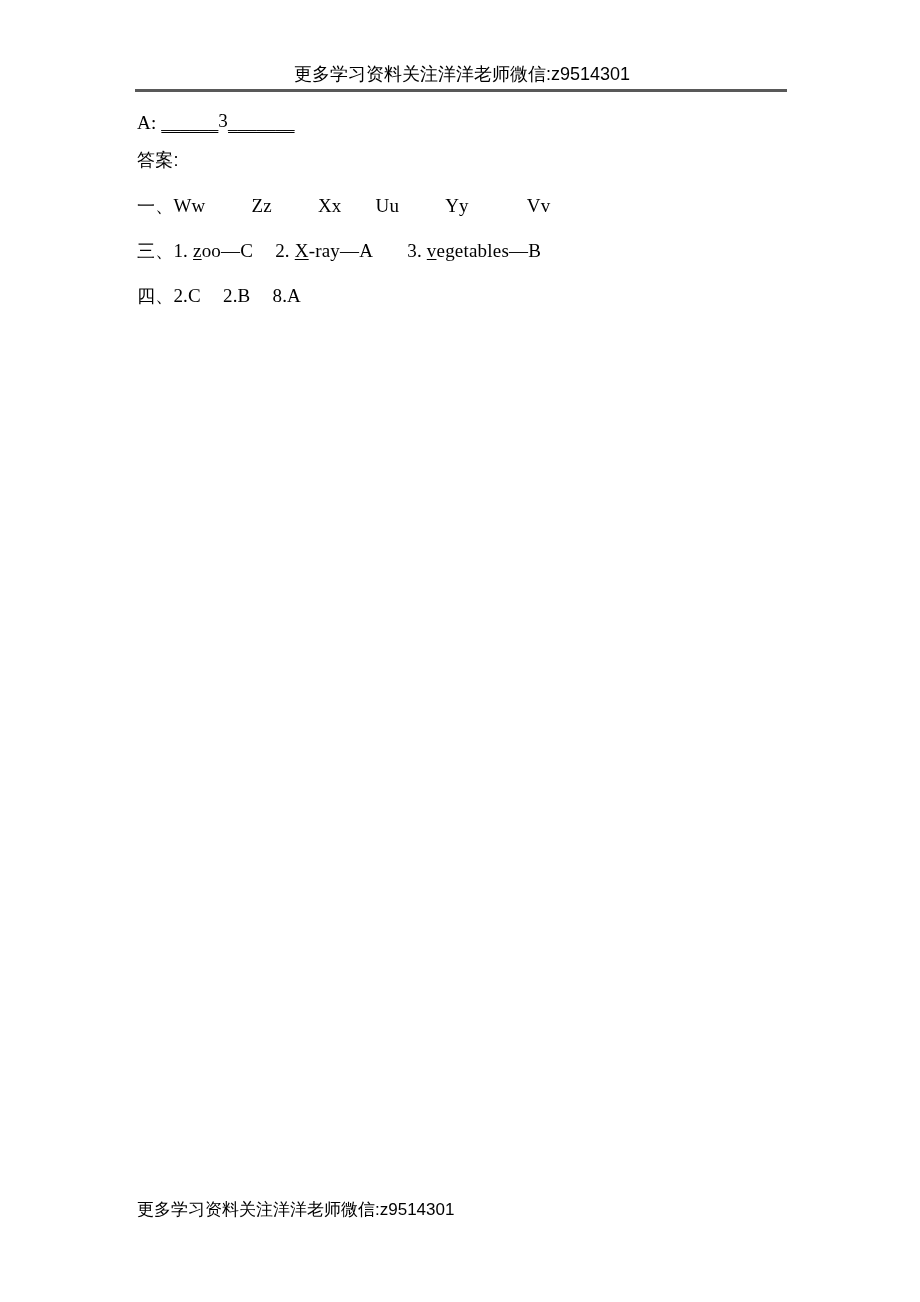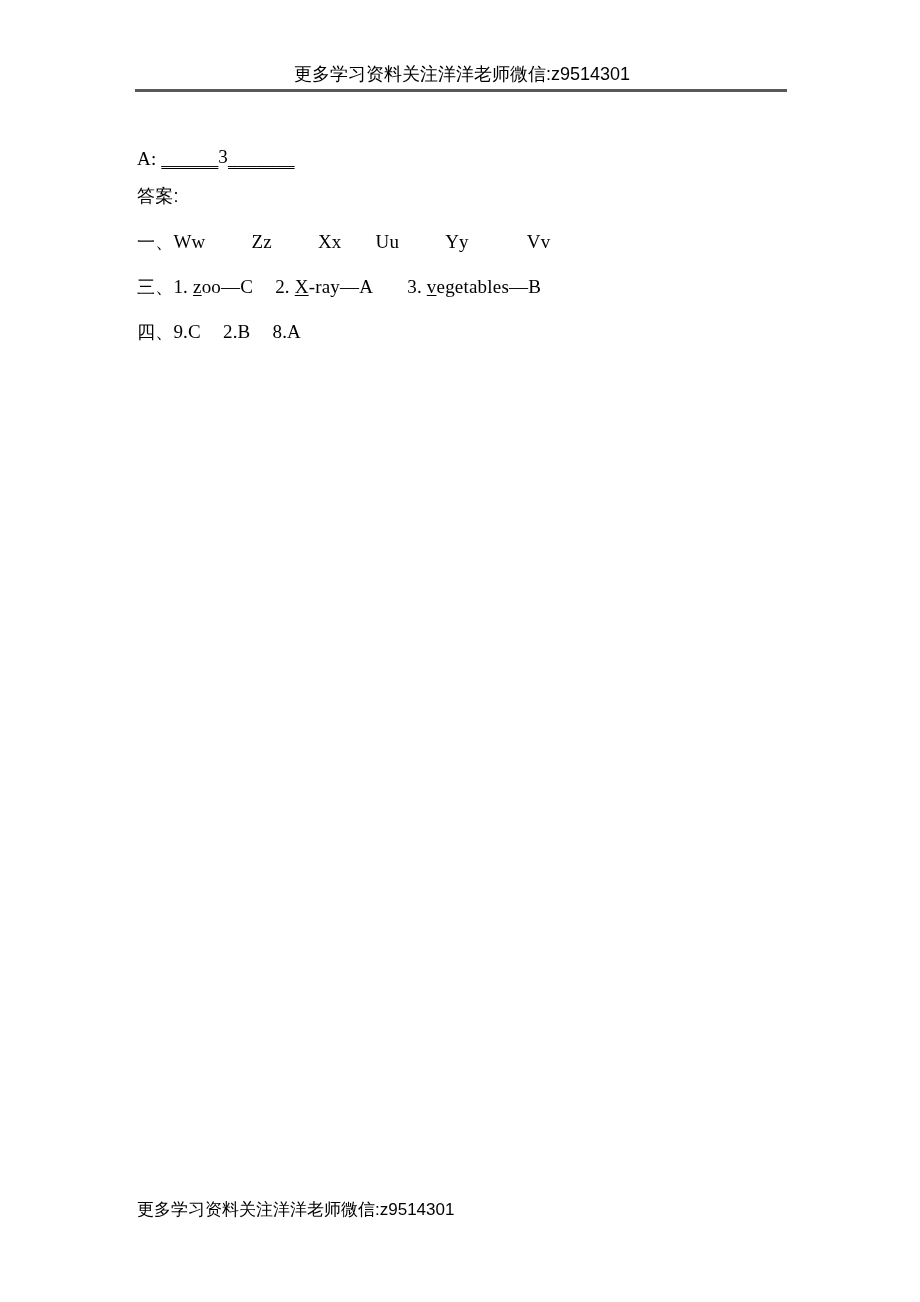--- a/index.html
+++ b/index.html
@@ -40,21 +40,20 @@
     height: 3px;
     background: #595959;
   }
 
   
   .content {
     position: absolute;
     left: 137px;
     top: 108px;
     width: 700px;
-    margin-top: 36px;
   }
 
   .line {
     font-size: 19px;
     line-height: 45px;
     white-space: nowrap;
     letter-spacing: 0.2px;
   }
   .line.first { line-height: 30px; }
 
@@ -117,20 +116,20 @@
     <div class="line">
       <span class="sect-label">一、</span><span>Ww</span><span class="gap-lg"></span><span>Zz</span><span class="gap-lg"></span><span>Xx</span><span class="gap-md"></span><span>Uu</span><span class="gap-lg"></span><span>Yy</span><span class="gap-xl"></span><span>Vv</span>
     </div>
 
 
     <div class="line">
       <span class="sect-label">三、</span><span><span>1. </span><span class="u1">z</span><span>oo</span><span>—</span><span>C</span></span><span class="gap-sm"></span><span><span>2. </span><span class="u1">X</span><span>-ray</span><span>—</span><span>A</span></span><span class="gap-md"></span><span><span>3. </span><span class="u1">v</span><span>egetables</span><span>—</span><span>B</span></span>
     </div>
 
     <div class="line">
-      <span class="sect-label">四、</span><span>9.C</span><span class="gap-sm"></span><span>2.B</span><span class="gap-sm"></span><span>8.A</span>
+      <span class="sect-label">四、</span><span>2.C</span><span class="gap-sm"></span><span>2.B</span><span class="gap-sm"></span><span>8.A</span>
     </div>
 
   </div>
 
   <div class="footer cjk">更多学习资料关注洋洋老师微信:z9514301</div>
 
 </div>
 
 </body></html>

